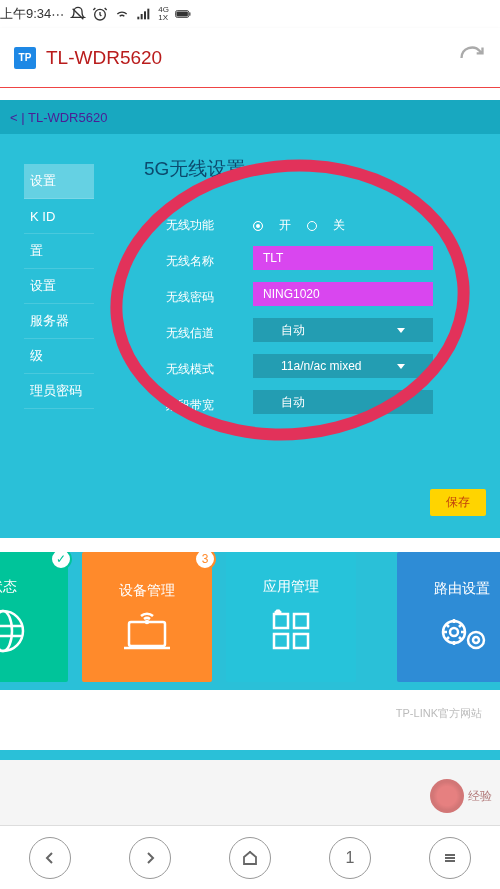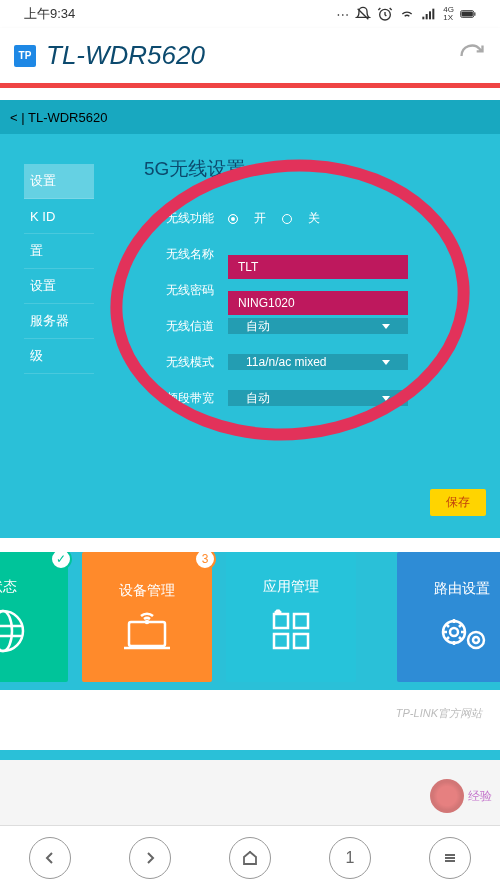--- a/index.html
+++ b/index.html
@@ -1,71 +1,71 @@
 <!DOCTYPE html>
 <html><head>
   <meta charset="utf-8">
   <style>
     * { margin: 0; padding: 0; box-sizing: border-box; font-family: -apple-system, "Helvetica Neue", Arial, sans-serif; }
     body { width: 500px; height: 889px; background: #f5f5f5; position: relative; overflow: hidden; }
     
     
-    .status-bar { height: 28px; background: #fff; display: flex; align-items: center; justify-content: space-between; padding: 0 24px; font-size: 13px; }
+    .status-bar { height: 28px; background: #fff; display: flex; align-items: center; padding: 0 0; font-size: 13px; }
     .status-left { color: #333; }
     .status-right { display: flex; align-items: center; gap: 6px; color: #333; }
     .status-right svg { width: 16px; height: 16px; }
     
     
-    .address-bar { height: 60px; background: #fff; display: flex; align-items: center; padding: 0 14px; gap: 10px; border-bottom: 5px solid #ef4444; box-shadow: 0 1px 3px rgba(0,0,0,0.08); }
+    .address-bar { height: 60px; background: #fff; display: flex; align-items: center; padding: 0 14px; gap: 10px; border-bottom: 1px solid #ef4444; box-shadow: 0 1px 3px rgba(0,0,0,0.08); }
     .tp-badge { width: 22px; height: 22px; background: #1e88e5; color: #fff; font-size: 10px; font-weight: bold; display: flex; align-items: center; justify-content: center; border-radius: 2px; }
-    .addr-text { flex: 1; font-size: 26px; color: #0c4a6e; font-style: italic; }
+    .addr-text { flex: 1; font-size: 19px; color: #b91c1c; }
     .reload-btn { width: 28px; height: 28px; }
     
     
     .page { position: relative; height: 660px; background: #2ac0d8; overflow: hidden; }
     .page-gap { height: 12px; background: #fff; }
-    .page-header { height: 34px; background: #18a8c0; display: flex; align-items: center; color: #000000; font-size: 13px; padding-left: 10px; }
+    .page-header { height: 34px; background: #18a8c0; display: flex; align-items: center; color: #4c1d95; font-size: 13px; padding-left: 10px; }
     
     .content-row { display: flex; height: 334px; }
     .sidebar { width: 70px; background: transparent; padding-top: 30px; margin-left: 24px; }
     .sidebar-item { height: 35px; display: flex; align-items: center; padding-left: 6px; color: #fff; font-size: 13px; border-bottom: 1px solid rgba(255,255,255,0.15); }
     .sidebar-item.active { background: rgba(255,255,255,0.28); }
     
     .main-panel { flex: 1; padding: 22px 10px 0 50px; position: relative; }
     .panel-title { color: #0c4a6e; font-size: 19px; margin-bottom: 28px; }
     
-    .form-row { display: flex; align-items: flex-start; margin-bottom: 12px; height: 24px; }
+    .form-row { display: flex; align-items: flex-end; margin-bottom: 12px; height: 24px; gap: 25px; }
     .form-label { width: 84px; color: #fff; font-size: 12px; text-align: right; padding-right: 14px; }
     .radio-group { display: flex; gap: 16px; color: #fff; font-size: 12px; align-items: center; }
     .radio { width: 10px; height: 10px; border-radius: 50%; border: 1px solid #fff; display: inline-block; }
     .radio.on { background: #fff; box-shadow: inset 0 0 0 2px #2ac0d8; }
-    .text-input { flex: 1; max-width: 180px; height: 24px; background: #be185d; border: none; color: #fff; padding: 0 10px; font-size: 12px; margin-top: 9px; }
-    .select-input { flex: 1; max-width: 180px; height: 16px; background: #239db2; color: #fff; padding: 0 18px; font-size: 12px; display: flex; align-items: center; justify-content: space-between; }
+    .text-input { flex: 1; max-width: 180px; height: 24px; background: #d946ef; border: none; color: #fff; padding: 0 10px; font-size: 12px; margin-top: 9px; }
+    .select-input { flex: 1; max-width: 180px; height: 24px; background: #239db2; color: #fff; padding: 0 28px; font-size: 12px; display: flex; align-items: center; justify-content: space-between; }
     .select-caret { width: 0; height: 0; border-left: 4px solid transparent; border-right: 4px solid transparent; border-top: 5px solid #fff; }
     .save-btn { position: absolute; right: 14px; bottom: -48px; background: #ffd400; color: #c2410c; border: none; padding: 5px 16px; font-size: 12px; border-radius: 2px; }
     
     
     .annotation { position: absolute; left: 110px; top: 60px; width: 360px; height: 280px; border: 12px solid #e2325a; border-radius: 50%; pointer-events: none; transform: rotate(-6deg); }
     
     
     .tiles-gap { height: 14px; background: #fff; }
     .tiles { display: flex; gap: 14px; padding: 0 0 0 0; height: 138px; overflow: hidden; }
     .tile { width: 130px; height: 130px; border-radius: 2px; color: #fff; display: flex; flex-direction: column; align-items: center; justify-content: center; gap: 10px; position: relative; flex-shrink: 0; font-size: 14px; }
     .tile.first { margin-left: -62px; }
     .tile .title { font-size: 14px; }
     .tile .badge { position: absolute; top: -4px; right: -4px; width: 22px; height: 22px; background: #fff; border-radius: 50%; display: flex; align-items: center; justify-content: center; font-size: 12px; }
     .tile.green { background: #00c49a; }
     .tile.orange { background: #ff8a2b; }
     .tile.teal { background: #26c3da; }
     .tile.blue { background: #2e8cd6; margin-left: 27px; }
     
-    .footer-text { text-align: right; padding: 16px 18px 4px 0; font-size: 11px; color: #bbb; background: #fff; height: 60px; font-style: italic; }
-    
-    
-    .watermark { position: absolute; right: 8px; bottom: 76px; opacity: 0.6; font-size: 12px; color: #a21caf; display: flex; align-items: center; gap: 4px; }
+    .footer-text { text-align: right; padding: 16px 18px 4px 0; font-size: 11px; color: #bbb; background: #fff; height: 60px; }
+    
+    
+    .watermark { position: absolute; right: 8px; bottom: 76px; opacity: 0.6; font-size: 12px; color: #7f1d1d; display: flex; align-items: center; gap: 4px; }
     .wm-logo { width: 34px; height: 34px; background: radial-gradient(circle,#d33 40%,#b22 60%); border-radius: 50%; }
     
     
     .bottom-nav { position: absolute; left: 0; right: 0; bottom: 0; height: 64px; background: #fff; display: flex; align-items: center; justify-content: space-around; border-top: 1px solid #ddd; }
     .nav-btn { width: 42px; height: 42px; border: 1.6px solid #999; border-radius: 50%; display: flex; align-items: center; justify-content: center; color: #666; font-size: 16px; }
   </style>
 </head>
 <body>
 
 <div class="status-bar">
@@ -112,20 +112,21 @@
   <div class="page-header">&lt; | TL-WDR5620</div>
 
   <div class="content-row">
     <div class="sidebar">
       <div class="sidebar-item active">设置</div>
       <div class="sidebar-item">K ID</div>
       <div class="sidebar-item">置</div>
       <div class="sidebar-item">设置</div>
       <div class="sidebar-item">服务器</div>
       <div class="sidebar-item">级</div>
+      <div class="sidebar-item">理员密码</div>
     </div>
 
     <div class="main-panel">
       <div class="panel-title">5G无线设置</div>
 
       <div class="form-row">
         <div class="form-label">无线功能</div>
         <div class="radio-group">
           <span class="radio on"></span>
             <span>开</span>

